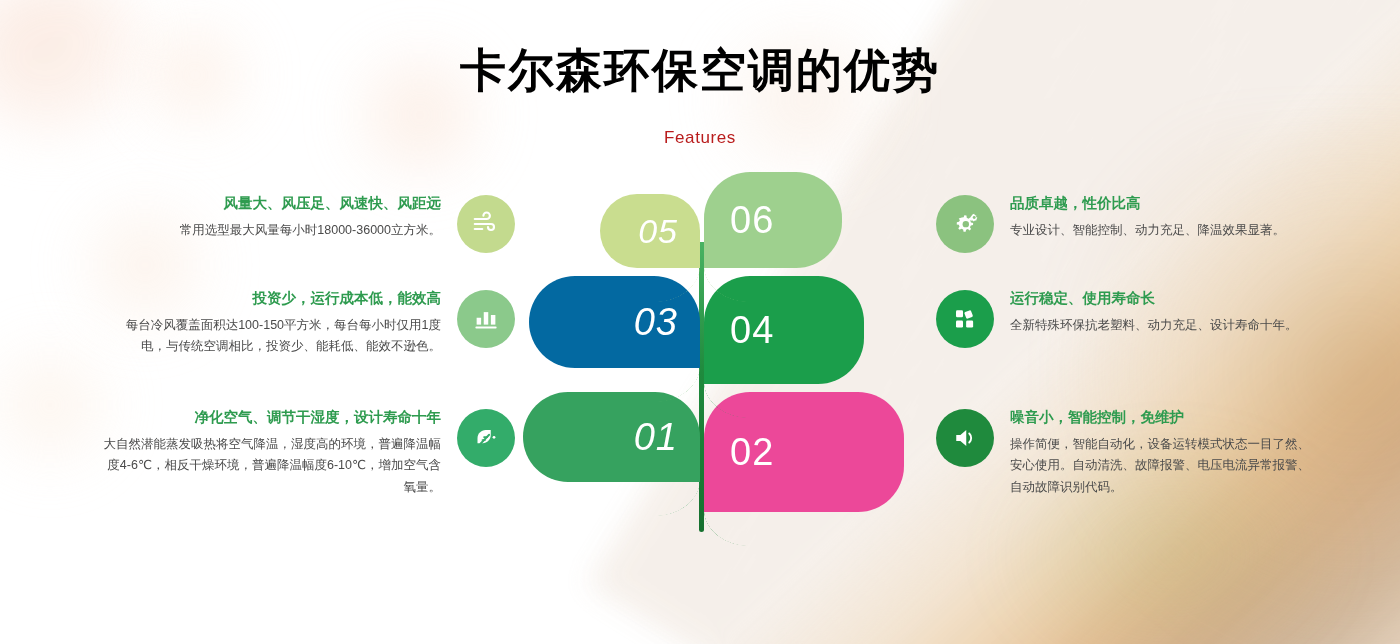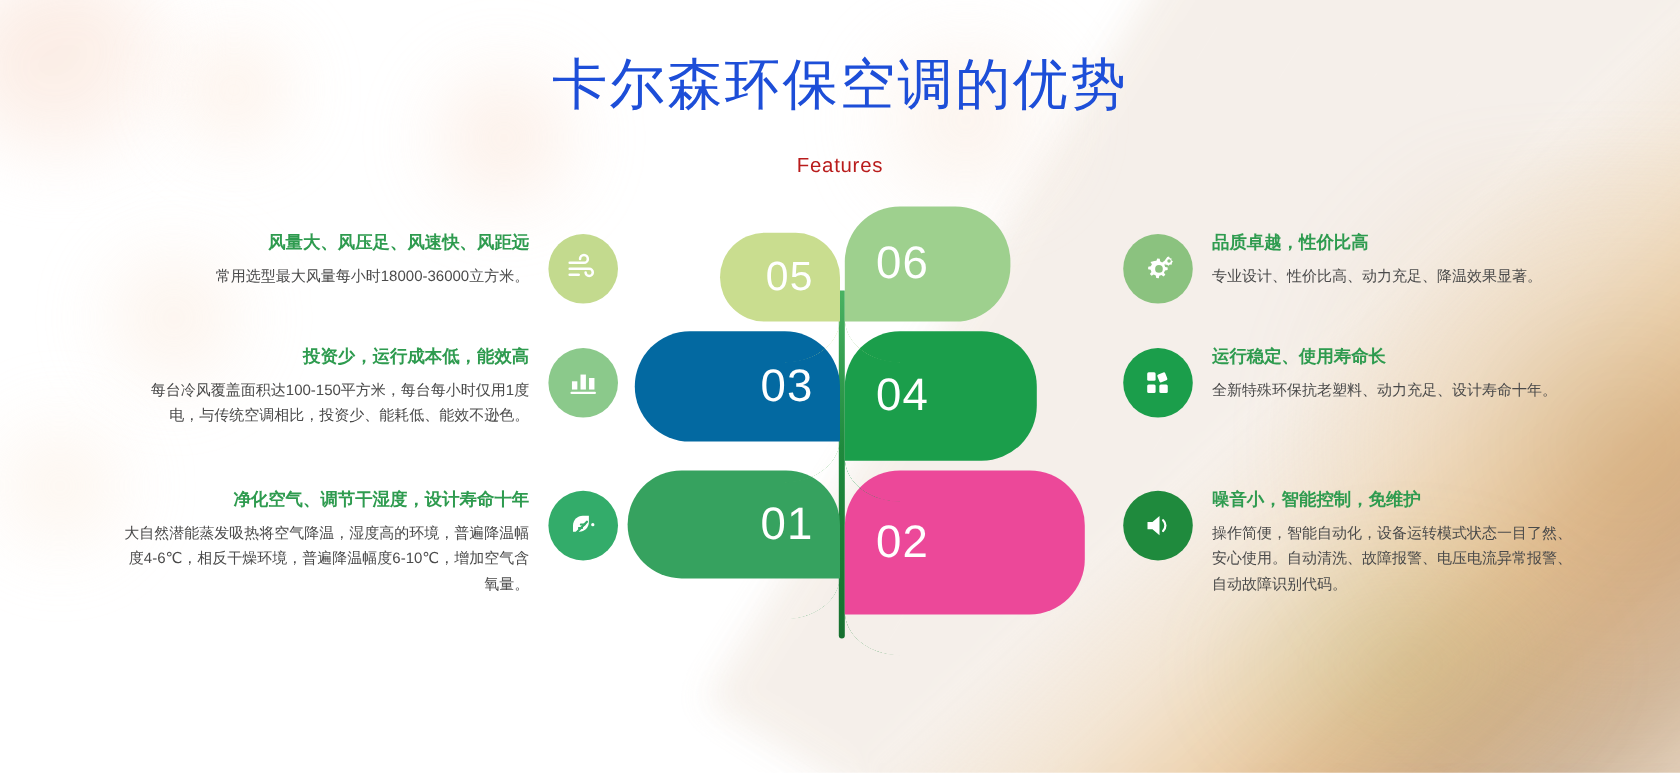--- a/index.html
+++ b/index.html
@@ -103,22 +103,22 @@
 
   
   .page { position: relative; z-index: 2; width: 1400px; height: 644px; }
 
   .title {
     position: absolute;
     top: 44px;
     left: 0; right: 0;
     text-align: center;
     font-size: 46px;
-    font-weight: 400;
-    color: #1d4ed8;
+    font-weight: 700;
+    color: #000000;
     letter-spacing: 2px;
     line-height: 1.15;
   }
   .subtitle {
     position: absolute;
     top: 128px;
     left: 0; right: 0;
     text-align: center;
     font-size: 17px;
     color: #b91c1c;
@@ -183,20 +183,21 @@
     font-weight: 400;
     letter-spacing: 1px;
   }
   .leaf .num { position: relative; z-index: 2; }
 
   
   .leaf.side-left {
     justify-content: flex-end;
     padding-right: 22px;
     border-radius: 46px 46px 0 46px;
+    font-style: italic;
   }
   
   .leaf.side-right {
     justify-content: flex-start;
     padding-left: 26px;
     border-radius: 46px 46px 46px 0;
   }
 
   
   .leaf .tail {
@@ -309,21 +310,21 @@
         <g fill="#ffffff">
           <path d="M9.6 7.2 11 7l.5-1.5 1.6.2.2 1.6 1.3.7 1.3-.9 1.1 1.2-1 1.2.5 1.4 1.6.3-.1 1.6-1.6.3-.7 1.3.9 1.3-1.2 1.1-1.2-1-1.4.5-.3 1.6-1.6-.1-.3-1.6-1.3-.7-1.3.9-1.1-1.2 1-1.2-.5-1.4-1.6-.3.1-1.6 1.6-.3.7-1.3-.9-1.3z"></path>
         </g>
         <circle cx="12.6" cy="12.1" r="2.4" fill="#8bc27f"></circle>
         <path d="M17.8 4.6l1.1-.3.5 1.1 1.1.2-.2 1.1 1 .6-.6 1-.2 1.1-1.1-.1-.8.8-.9-.7-1.1.1-.1-1.1-.9-.6.6-1z" fill="#ffffff"></path>
         <circle cx="18.9" cy="7.1" r="1.1" fill="#8bc27f"></circle>
       </svg>
     </div>
     <div class="feature-text">
       <div class="feature-title">品质卓越，性价比高</div>
-      <div class="feature-desc">专业设计、性价比高、动力充足、降温效果显著。</div>
+      <div class="feature-desc">专业设计、智能控制、动力充足、降温效果显著。</div>
     </div>
   </div>
 
   <div class="feature right" style="left:936px; top:288px; width:400px;">
     <div class="icon-circle" style="background:#1b9e4b;">
       <svg width="30" height="30" viewBox="0 0 24 24">
         <rect x="4.8" y="5" width="5.6" height="5.6" rx="1" fill="#ffffff"></rect>
         <rect x="4.8" y="13.2" width="5.6" height="5.6" rx="1" fill="#ffffff"></rect>
         <rect x="12.9" y="13.2" width="5.6" height="5.6" rx="1" fill="#ffffff"></rect>
         <rect x="12.1" y="5.6" width="5.6" height="5.6" rx="1" fill="#ffffff" transform="rotate(-22 14.9 8.4)"></rect>

